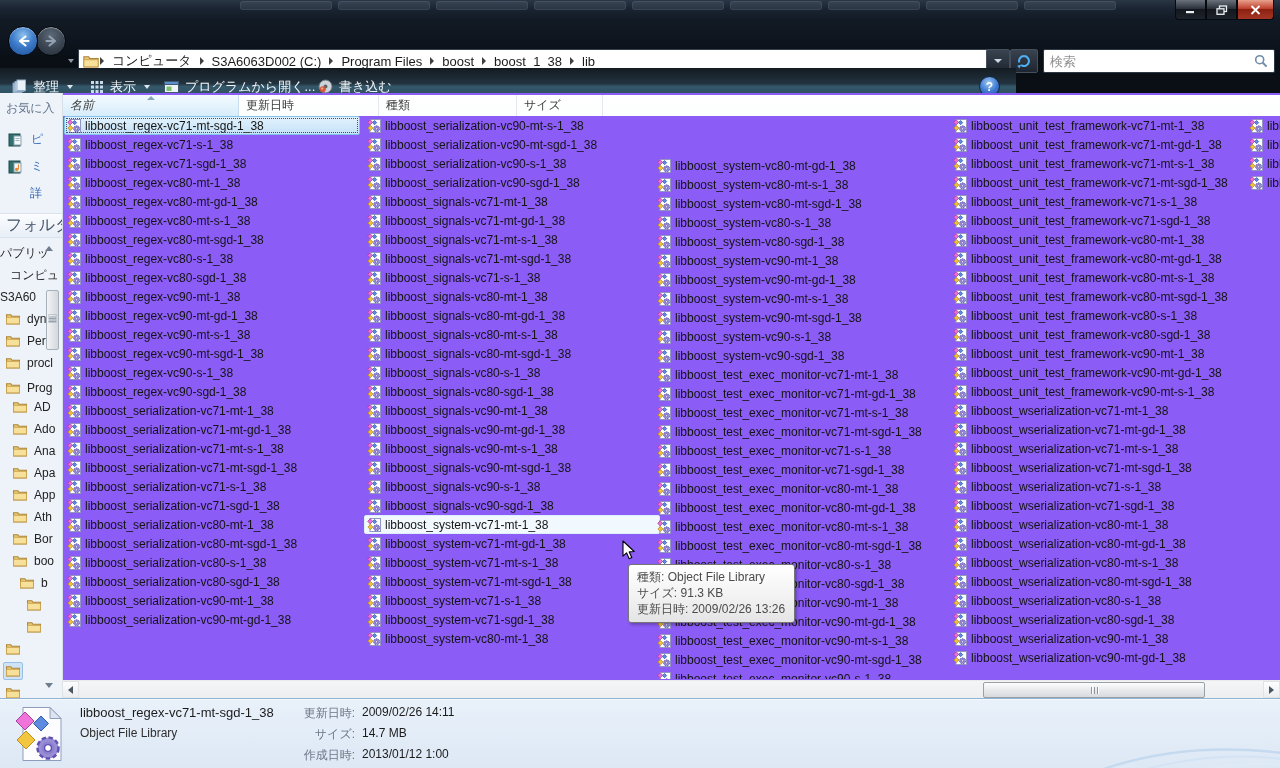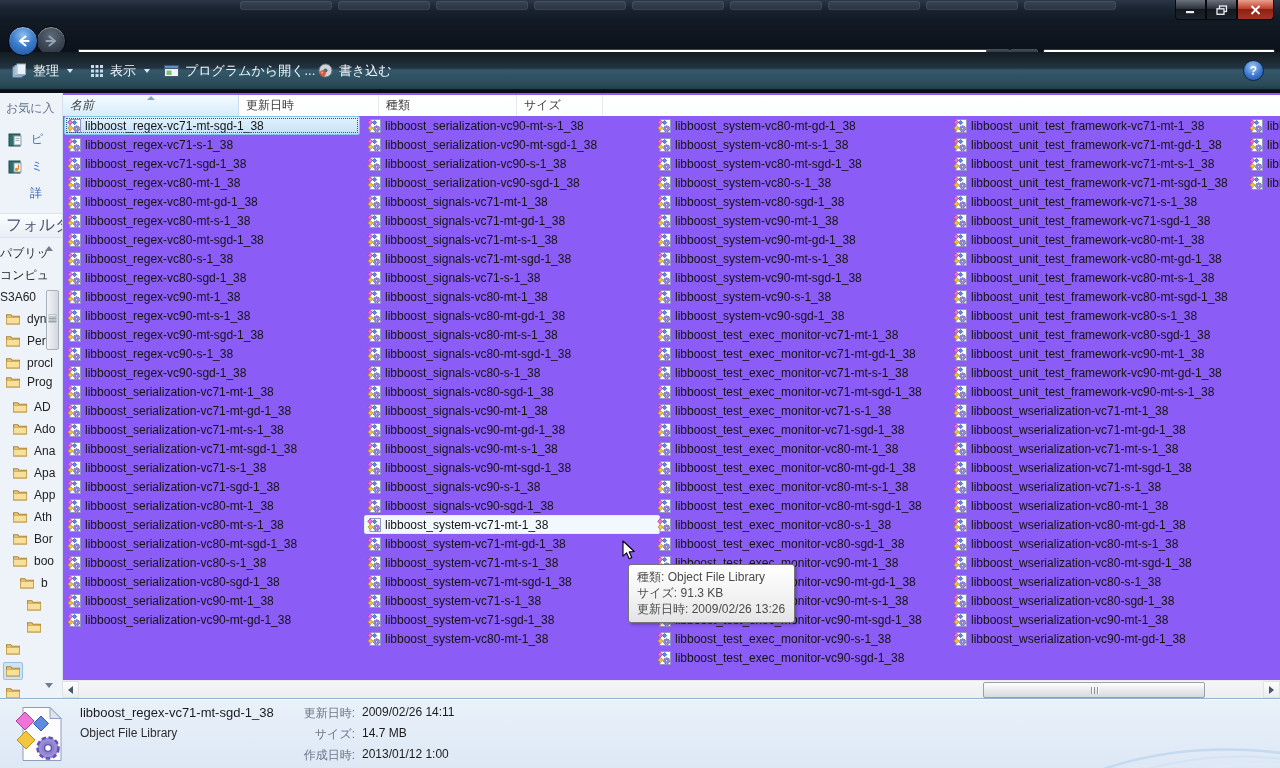--- a/index.html
+++ b/index.html
@@ -43,21 +43,21 @@
     background:linear-gradient(180deg,#39434f,#1d2530);border:1px solid #454f5b;border-radius:2px;
     display:flex;align-items:center;justify-content:center;}
   #search-box{position:absolute;left:1043px;top:27px;width:230px;height:22px;background:#fff;
     border:1px solid #2e3844;border-radius:2px;display:flex;align-items:center;}
   #search-input{flex:1;border:none;outline:none;background:transparent;font-size:13px;
     color:#333;padding:0 6px;font-family:inherit;}
   #search-input::placeholder{color:#8f8f8f;}
   #search-mag{margin-right:6px;}
 
   
-  #toolbar{position:absolute;top:52px;left:0;width:1280px;height:37px;
+  #toolbar{position:absolute;top:68px;left:0;width:1016px;height:37px;
     background:linear-gradient(180deg,#141b22 0%,#22333f 42%,#34586a 50%,#2a4b59 88%,#203c48 100%);
     border-bottom:1px solid #10191f;}
   .tbtn{position:absolute;top:6px;height:25px;display:flex;align-items:center;gap:6px;
     padding:0 6px;border-radius:3px;color:#f2f6fa;font-size:13px;cursor:default;}
   .tb-caret{width:0;height:0;border-top:4px solid #dfe7ee;border-left:3.5px solid transparent;
     border-right:3.5px solid transparent;margin-left:2px;}
   #help-btn{position:absolute;right:16px;top:8px;width:19px;height:19px;border-radius:50%;
     background:radial-gradient(circle at 45% 30%,#9cc8f2 0%,#3c77cf 55%,#1e4fa0 100%);
     color:#fff;font-size:12px;font-weight:bold;display:flex;align-items:center;justify-content:center;
     border:1px solid #10253f;}
@@ -304,21 +304,21 @@
     </div>
 
     <div id="folders-band">
       <span>フォルダ</span>
     </div>
 
     <div id="tree">
         <div class="tree-item" style="top: 151px; left: 0px;">
           <span class="tree-label">パブリッ</span>
         </div>
-        <div class="tree-item" style="top: 173px; left: 0px;">
+        <div class="tree-item" style="top: 173px; left: 10px;">
           <span class="tree-label">コンピュ</span>
         </div>
         <div class="tree-item" style="top: 195px; left: 0px;">
           <span class="tree-label">S3A60</span>
         </div>
         <div class="tree-item" style="top: 217px; left: 3px;">
           <span class="tree-icon-wrap">
             <svg width="14" height="12" viewBox="0 0 13 11">
               <path d="M0.5 1.5 h4 l1 1.5 h7 v7 h-12 z" fill="#e9c973" stroke="#ad853a"></path>
               <path d="M0.5 4 h12 v6 h-12 z" fill="#f7e09a" stroke="#caa34f" stroke-width="0.8"></path>
@@ -337,21 +337,21 @@
         </div>
         <div class="tree-item" style="top: 261px; left: 3px;">
           <span class="tree-icon-wrap">
             <svg width="14" height="12" viewBox="0 0 13 11">
               <path d="M0.5 1.5 h4 l1 1.5 h7 v7 h-12 z" fill="#e9c973" stroke="#ad853a"></path>
               <path d="M0.5 4 h12 v6 h-12 z" fill="#f7e09a" stroke="#caa34f" stroke-width="0.8"></path>
             </svg>
           </span>
           <span class="tree-label">procl</span>
         </div>
-        <div class="tree-item" style="top: 280px; left: 3px;">
+        <div class="tree-item" style="top: 286px; left: 3px;">
           <span class="tree-icon-wrap">
             <svg width="14" height="12" viewBox="0 0 13 11">
               <path d="M0.5 1.5 h4 l1 1.5 h7 v7 h-12 z" fill="#e9c973" stroke="#ad853a"></path>
               <path d="M0.5 4 h12 v6 h-12 z" fill="#f7e09a" stroke="#caa34f" stroke-width="0.8"></path>
             </svg>
           </span>
           <span class="tree-label">Prog</span>
         </div>
         <div class="tree-item" style="top: 305px; left: 10px;">
           <span class="tree-icon-wrap">
@@ -643,20 +643,33 @@
           <span class="fic">
             <svg width="14" height="14" viewBox="0 0 14 14">
               <rect x="3" y="0.5" width="10.5" height="13" fill="#ffffff" stroke="#9295c2"></rect>
               <path d="M3.2 0.8 L5.7 3.3 L3.2 5.8 L0.7 3.3 Z" fill="#ed6fd8" stroke="#b13f9f" stroke-width="0.8"></path>
               <path d="M7.6 1.5 L9.7 3.6 L7.6 5.7 L5.5 3.6 Z" fill="#5d8be0" stroke="#2f5bb0" stroke-width="0.8"></path>
               <path d="M3.4 6.5 L5.9 9 L3.4 11.5 L0.9 9 Z" fill="#f0c040" stroke="#bb8e1e" stroke-width="0.8"></path>
               <circle cx="9.6" cy="9.8" r="3" fill="#9a8fd8" stroke="#5f51b2" stroke-width="1" stroke-dasharray="1.6 1"></circle>
               <circle cx="9.6" cy="9.8" r="1.1" fill="#ffffff" stroke="#5f51b2" stroke-width="0.7"></circle>
             </svg>
           </span>
+          <span class="ftx">libboost_regex-vc90-mt-gd-1_38</span>
+        </div>
+        <div class="fitem">
+          <span class="fic">
+            <svg width="14" height="14" viewBox="0 0 14 14">
+              <rect x="3" y="0.5" width="10.5" height="13" fill="#ffffff" stroke="#9295c2"></rect>
+              <path d="M3.2 0.8 L5.7 3.3 L3.2 5.8 L0.7 3.3 Z" fill="#ed6fd8" stroke="#b13f9f" stroke-width="0.8"></path>
+              <path d="M7.6 1.5 L9.7 3.6 L7.6 5.7 L5.5 3.6 Z" fill="#5d8be0" stroke="#2f5bb0" stroke-width="0.8"></path>
+              <path d="M3.4 6.5 L5.9 9 L3.4 11.5 L0.9 9 Z" fill="#f0c040" stroke="#bb8e1e" stroke-width="0.8"></path>
+              <circle cx="9.6" cy="9.8" r="3" fill="#9a8fd8" stroke="#5f51b2" stroke-width="1" stroke-dasharray="1.6 1"></circle>
+              <circle cx="9.6" cy="9.8" r="1.1" fill="#ffffff" stroke="#5f51b2" stroke-width="0.7"></circle>
+            </svg>
+          </span>
           <span class="ftx">libboost_regex-vc90-mt-s-1_38</span>
         </div>
         <div class="fitem">
           <span class="fic">
             <svg width="14" height="14" viewBox="0 0 14 14">
               <rect x="3" y="0.5" width="10.5" height="13" fill="#ffffff" stroke="#9295c2"></rect>
               <path d="M3.2 0.8 L5.7 3.3 L3.2 5.8 L0.7 3.3 Z" fill="#ed6fd8" stroke="#b13f9f" stroke-width="0.8"></path>
               <path d="M7.6 1.5 L9.7 3.6 L7.6 5.7 L5.5 3.6 Z" fill="#5d8be0" stroke="#2f5bb0" stroke-width="0.8"></path>
               <path d="M3.4 6.5 L5.9 9 L3.4 11.5 L0.9 9 Z" fill="#f0c040" stroke="#bb8e1e" stroke-width="0.8"></path>
               <circle cx="9.6" cy="9.8" r="3" fill="#9a8fd8" stroke="#5f51b2" stroke-width="1" stroke-dasharray="1.6 1"></circle>
@@ -774,33 +787,20 @@
             <svg width="14" height="14" viewBox="0 0 14 14">
               <rect x="3" y="0.5" width="10.5" height="13" fill="#ffffff" stroke="#9295c2"></rect>
               <path d="M3.2 0.8 L5.7 3.3 L3.2 5.8 L0.7 3.3 Z" fill="#ed6fd8" stroke="#b13f9f" stroke-width="0.8"></path>
               <path d="M7.6 1.5 L9.7 3.6 L7.6 5.7 L5.5 3.6 Z" fill="#5d8be0" stroke="#2f5bb0" stroke-width="0.8"></path>
               <path d="M3.4 6.5 L5.9 9 L3.4 11.5 L0.9 9 Z" fill="#f0c040" stroke="#bb8e1e" stroke-width="0.8"></path>
               <circle cx="9.6" cy="9.8" r="3" fill="#9a8fd8" stroke="#5f51b2" stroke-width="1" stroke-dasharray="1.6 1"></circle>
               <circle cx="9.6" cy="9.8" r="1.1" fill="#ffffff" stroke="#5f51b2" stroke-width="0.7"></circle>
             </svg>
           </span>
           <span class="ftx">libboost_serialization-vc80-mt-1_38</span>
-        </div>
-        <div class="fitem">
-          <span class="fic">
-            <svg width="14" height="14" viewBox="0 0 14 14">
-              <rect x="3" y="0.5" width="10.5" height="13" fill="#ffffff" stroke="#9295c2"></rect>
-              <path d="M3.2 0.8 L5.7 3.3 L3.2 5.8 L0.7 3.3 Z" fill="#ed6fd8" stroke="#b13f9f" stroke-width="0.8"></path>
-              <path d="M7.6 1.5 L9.7 3.6 L7.6 5.7 L5.5 3.6 Z" fill="#5d8be0" stroke="#2f5bb0" stroke-width="0.8"></path>
-              <path d="M3.4 6.5 L5.9 9 L3.4 11.5 L0.9 9 Z" fill="#f0c040" stroke="#bb8e1e" stroke-width="0.8"></path>
-              <circle cx="9.6" cy="9.8" r="3" fill="#9a8fd8" stroke="#5f51b2" stroke-width="1" stroke-dasharray="1.6 1"></circle>
-              <circle cx="9.6" cy="9.8" r="1.1" fill="#ffffff" stroke="#5f51b2" stroke-width="0.7"></circle>
-            </svg>
-          </span>
-          <span class="ftx">libboost_serialization-vc80-mt-s-1_38</span>
         </div>
         <div class="fitem">
           <span class="fic">
             <svg width="14" height="14" viewBox="0 0 14 14">
               <rect x="3" y="0.5" width="10.5" height="13" fill="#ffffff" stroke="#9295c2"></rect>
               <path d="M3.2 0.8 L5.7 3.3 L3.2 5.8 L0.7 3.3 Z" fill="#ed6fd8" stroke="#b13f9f" stroke-width="0.8"></path>
               <path d="M7.6 1.5 L9.7 3.6 L7.6 5.7 L5.5 3.6 Z" fill="#5d8be0" stroke="#2f5bb0" stroke-width="0.8"></path>
               <path d="M3.4 6.5 L5.9 9 L3.4 11.5 L0.9 9 Z" fill="#f0c040" stroke="#bb8e1e" stroke-width="0.8"></path>
               <circle cx="9.6" cy="9.8" r="3" fill="#9a8fd8" stroke="#5f51b2" stroke-width="1" stroke-dasharray="1.6 1"></circle>
               <circle cx="9.6" cy="9.8" r="1.1" fill="#ffffff" stroke="#5f51b2" stroke-width="0.7"></circle>
@@ -1220,21 +1220,21 @@
               <path d="M3.2 0.8 L5.7 3.3 L3.2 5.8 L0.7 3.3 Z" fill="#ed6fd8" stroke="#b13f9f" stroke-width="0.8"></path>
               <path d="M7.6 1.5 L9.7 3.6 L7.6 5.7 L5.5 3.6 Z" fill="#5d8be0" stroke="#2f5bb0" stroke-width="0.8"></path>
               <path d="M3.4 6.5 L5.9 9 L3.4 11.5 L0.9 9 Z" fill="#f0c040" stroke="#bb8e1e" stroke-width="0.8"></path>
               <circle cx="9.6" cy="9.8" r="3" fill="#9a8fd8" stroke="#5f51b2" stroke-width="1" stroke-dasharray="1.6 1"></circle>
               <circle cx="9.6" cy="9.8" r="1.1" fill="#ffffff" stroke="#5f51b2" stroke-width="0.7"></circle>
             </svg>
           </span>
           <span class="ftx">libboost_system-vc80-mt-1_38</span>
         </div>
       </div>
-      <div class="fcol" style="left: 592px;">
+      <div class="fcol" style="left: 592px; margin-top: 40px;">
         <div class="fitem">
           <span class="fic">
             <svg width="14" height="14" viewBox="0 0 14 14">
               <rect x="3" y="0.5" width="10.5" height="13" fill="#ffffff" stroke="#9295c2"></rect>
               <path d="M3.2 0.8 L5.7 3.3 L3.2 5.8 L0.7 3.3 Z" fill="#ed6fd8" stroke="#b13f9f" stroke-width="0.8"></path>
               <path d="M7.6 1.5 L9.7 3.6 L7.6 5.7 L5.5 3.6 Z" fill="#5d8be0" stroke="#2f5bb0" stroke-width="0.8"></path>
               <path d="M3.4 6.5 L5.9 9 L3.4 11.5 L0.9 9 Z" fill="#f0c040" stroke="#bb8e1e" stroke-width="0.8"></path>
               <circle cx="9.6" cy="9.8" r="3" fill="#9a8fd8" stroke="#5f51b2" stroke-width="1" stroke-dasharray="1.6 1"></circle>
               <circle cx="9.6" cy="9.8" r="1.1" fill="#ffffff" stroke="#5f51b2" stroke-width="0.7"></circle>
             </svg>
@@ -1859,20 +1859,33 @@
             <svg width="14" height="14" viewBox="0 0 14 14">
               <rect x="3" y="0.5" width="10.5" height="13" fill="#ffffff" stroke="#9295c2"></rect>
               <path d="M3.2 0.8 L5.7 3.3 L3.2 5.8 L0.7 3.3 Z" fill="#ed6fd8" stroke="#b13f9f" stroke-width="0.8"></path>
               <path d="M7.6 1.5 L9.7 3.6 L7.6 5.7 L5.5 3.6 Z" fill="#5d8be0" stroke="#2f5bb0" stroke-width="0.8"></path>
               <path d="M3.4 6.5 L5.9 9 L3.4 11.5 L0.9 9 Z" fill="#f0c040" stroke="#bb8e1e" stroke-width="0.8"></path>
               <circle cx="9.6" cy="9.8" r="3" fill="#9a8fd8" stroke="#5f51b2" stroke-width="1" stroke-dasharray="1.6 1"></circle>
               <circle cx="9.6" cy="9.8" r="1.1" fill="#ffffff" stroke="#5f51b2" stroke-width="0.7"></circle>
             </svg>
           </span>
           <span class="ftx">libboost_wserialization-vc71-s-1_38</span>
+        </div>
+        <div class="fitem">
+          <span class="fic">
+            <svg width="14" height="14" viewBox="0 0 14 14">
+              <rect x="3" y="0.5" width="10.5" height="13" fill="#ffffff" stroke="#9295c2"></rect>
+              <path d="M3.2 0.8 L5.7 3.3 L3.2 5.8 L0.7 3.3 Z" fill="#ed6fd8" stroke="#b13f9f" stroke-width="0.8"></path>
+              <path d="M7.6 1.5 L9.7 3.6 L7.6 5.7 L5.5 3.6 Z" fill="#5d8be0" stroke="#2f5bb0" stroke-width="0.8"></path>
+              <path d="M3.4 6.5 L5.9 9 L3.4 11.5 L0.9 9 Z" fill="#f0c040" stroke="#bb8e1e" stroke-width="0.8"></path>
+              <circle cx="9.6" cy="9.8" r="3" fill="#9a8fd8" stroke="#5f51b2" stroke-width="1" stroke-dasharray="1.6 1"></circle>
+              <circle cx="9.6" cy="9.8" r="1.1" fill="#ffffff" stroke="#5f51b2" stroke-width="0.7"></circle>
+            </svg>
+          </span>
+          <span class="ftx">libboost_wserialization-vc71-sgd-1_38</span>
         </div>
         <div class="fitem">
           <span class="fic">
             <svg width="14" height="14" viewBox="0 0 14 14">
               <rect x="3" y="0.5" width="10.5" height="13" fill="#ffffff" stroke="#9295c2"></rect>
               <path d="M3.2 0.8 L5.7 3.3 L3.2 5.8 L0.7 3.3 Z" fill="#ed6fd8" stroke="#b13f9f" stroke-width="0.8"></path>
               <path d="M7.6 1.5 L9.7 3.6 L7.6 5.7 L5.5 3.6 Z" fill="#5d8be0" stroke="#2f5bb0" stroke-width="0.8"></path>
               <path d="M3.4 6.5 L5.9 9 L3.4 11.5 L0.9 9 Z" fill="#f0c040" stroke="#bb8e1e" stroke-width="0.8"></path>
               <circle cx="9.6" cy="9.8" r="3" fill="#9a8fd8" stroke="#5f51b2" stroke-width="1" stroke-dasharray="1.6 1"></circle>
               <circle cx="9.6" cy="9.8" r="1.1" fill="#ffffff" stroke="#5f51b2" stroke-width="0.7"></circle>

